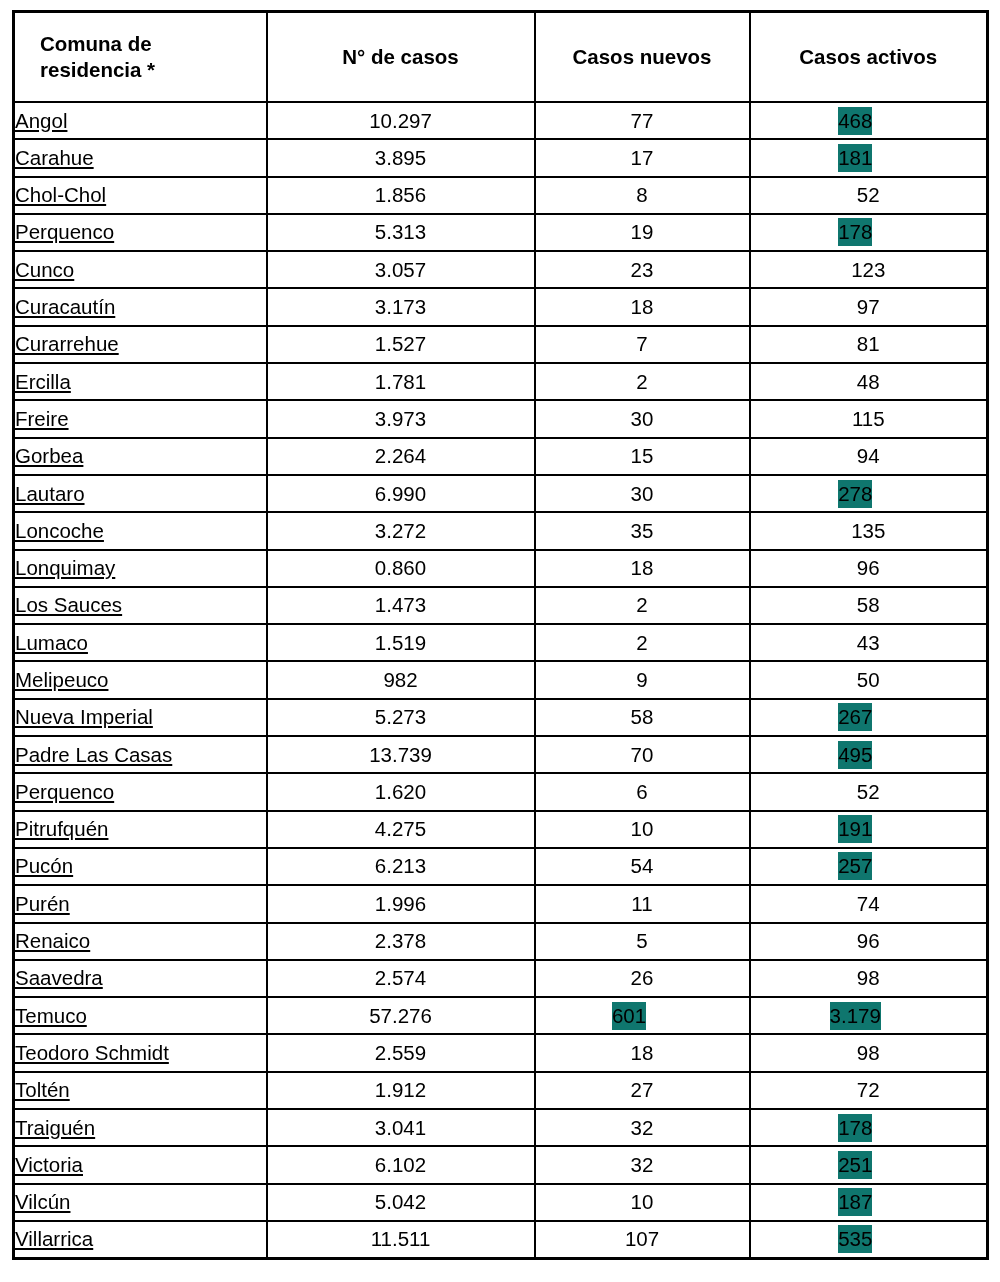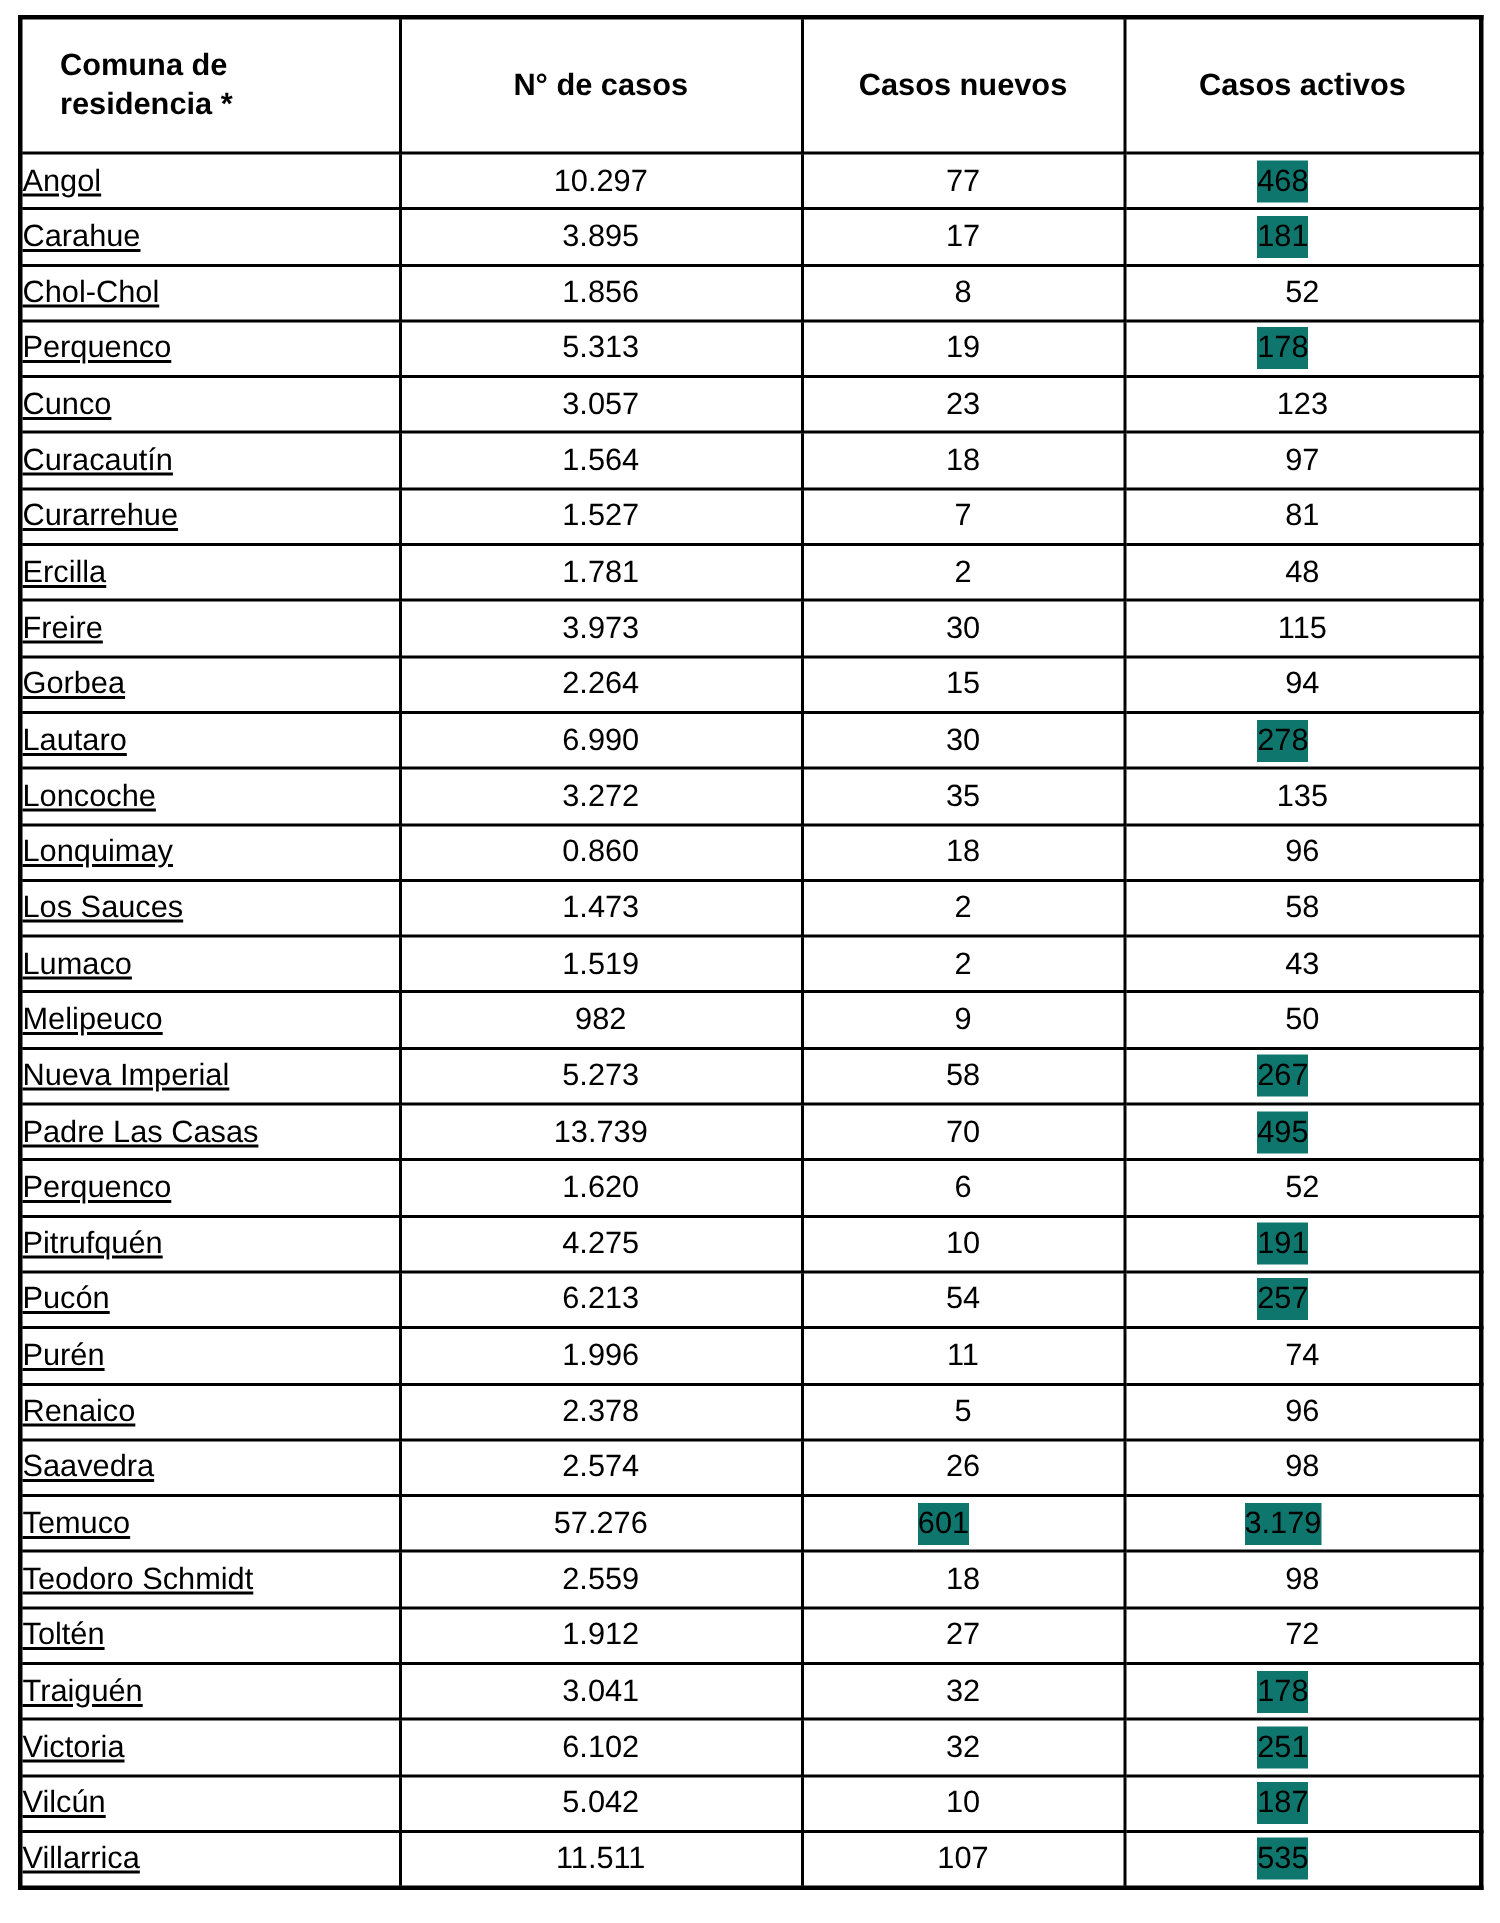--- a/index.html
+++ b/index.html
@@ -138,21 +138,21 @@
           <td class="num has-hl"><span class="hl">178</span></td>
         </tr>
         <tr>
           <td class="comuna">Cunco</td>
           <td class="num">3.057</td>
           <td class="num">23</td>
           <td class="num">123</td>
         </tr>
         <tr>
           <td class="comuna">Curacautín</td>
-          <td class="num">1.564</td>
+          <td class="num">3.173</td>
           <td class="num">18</td>
           <td class="num">97</td>
         </tr>
         <tr>
           <td class="comuna">Curarrehue</td>
           <td class="num">1.527</td>
           <td class="num">7</td>
           <td class="num">81</td>
         </tr>
         <tr>

